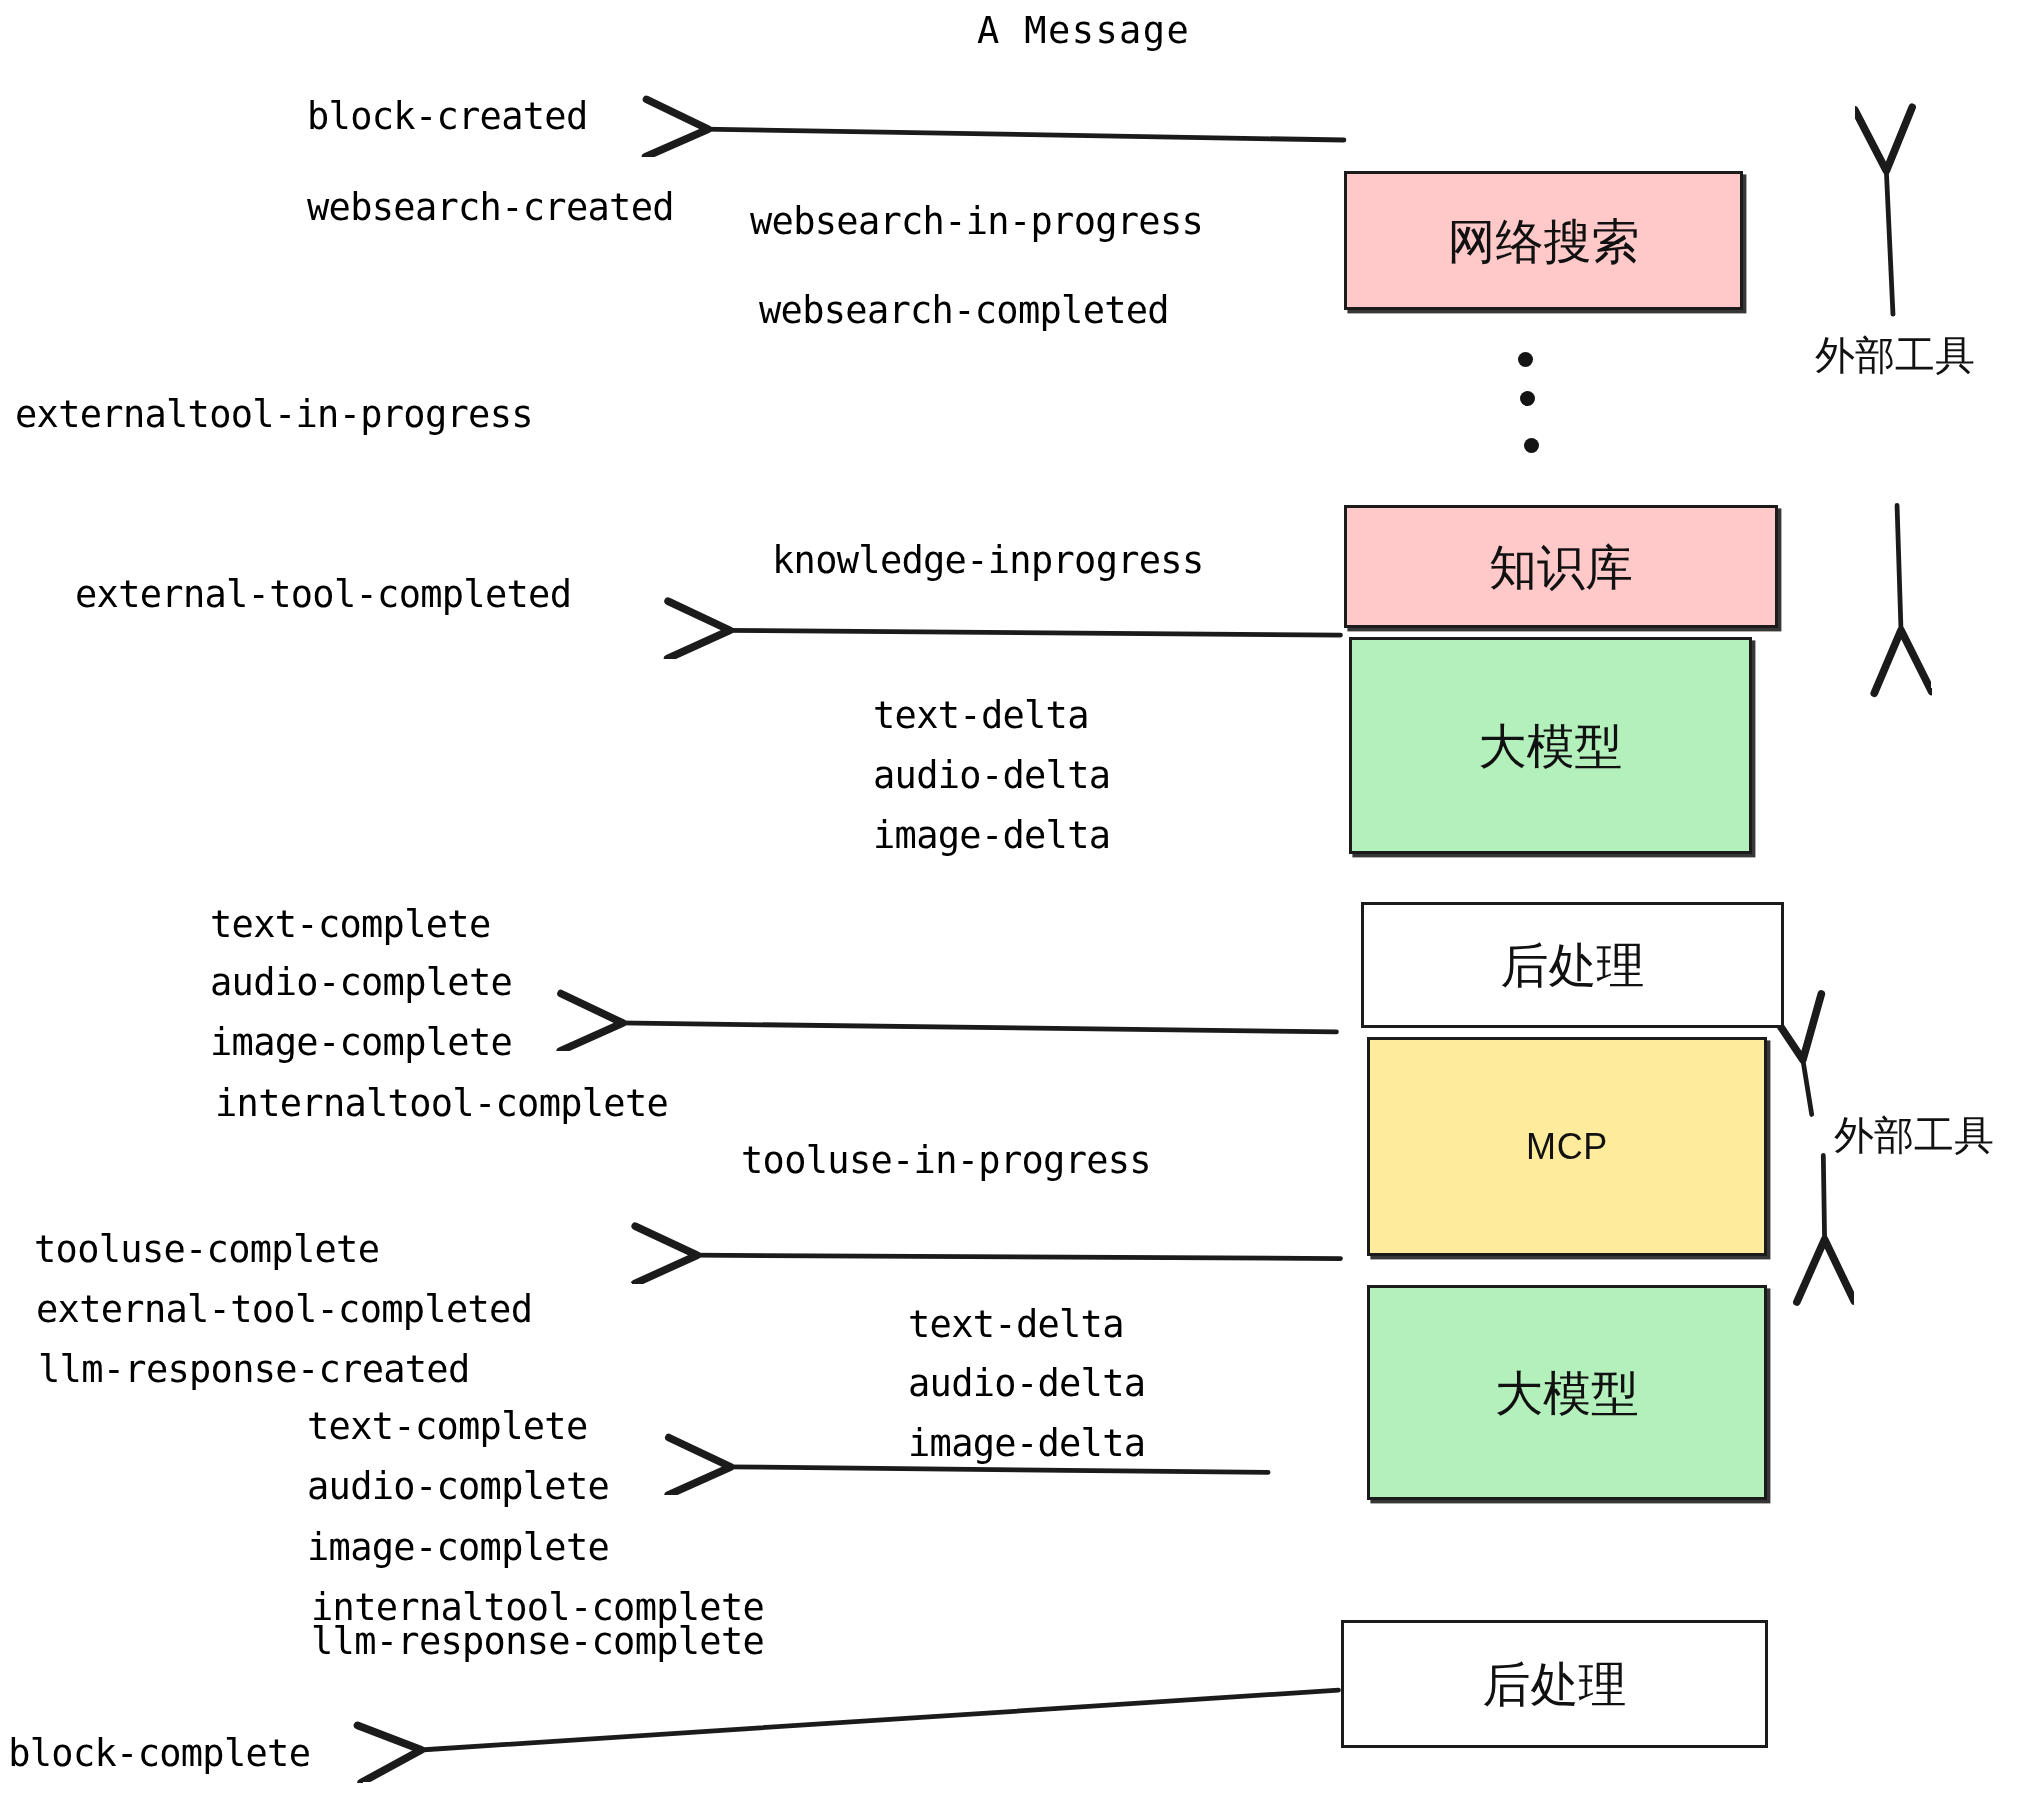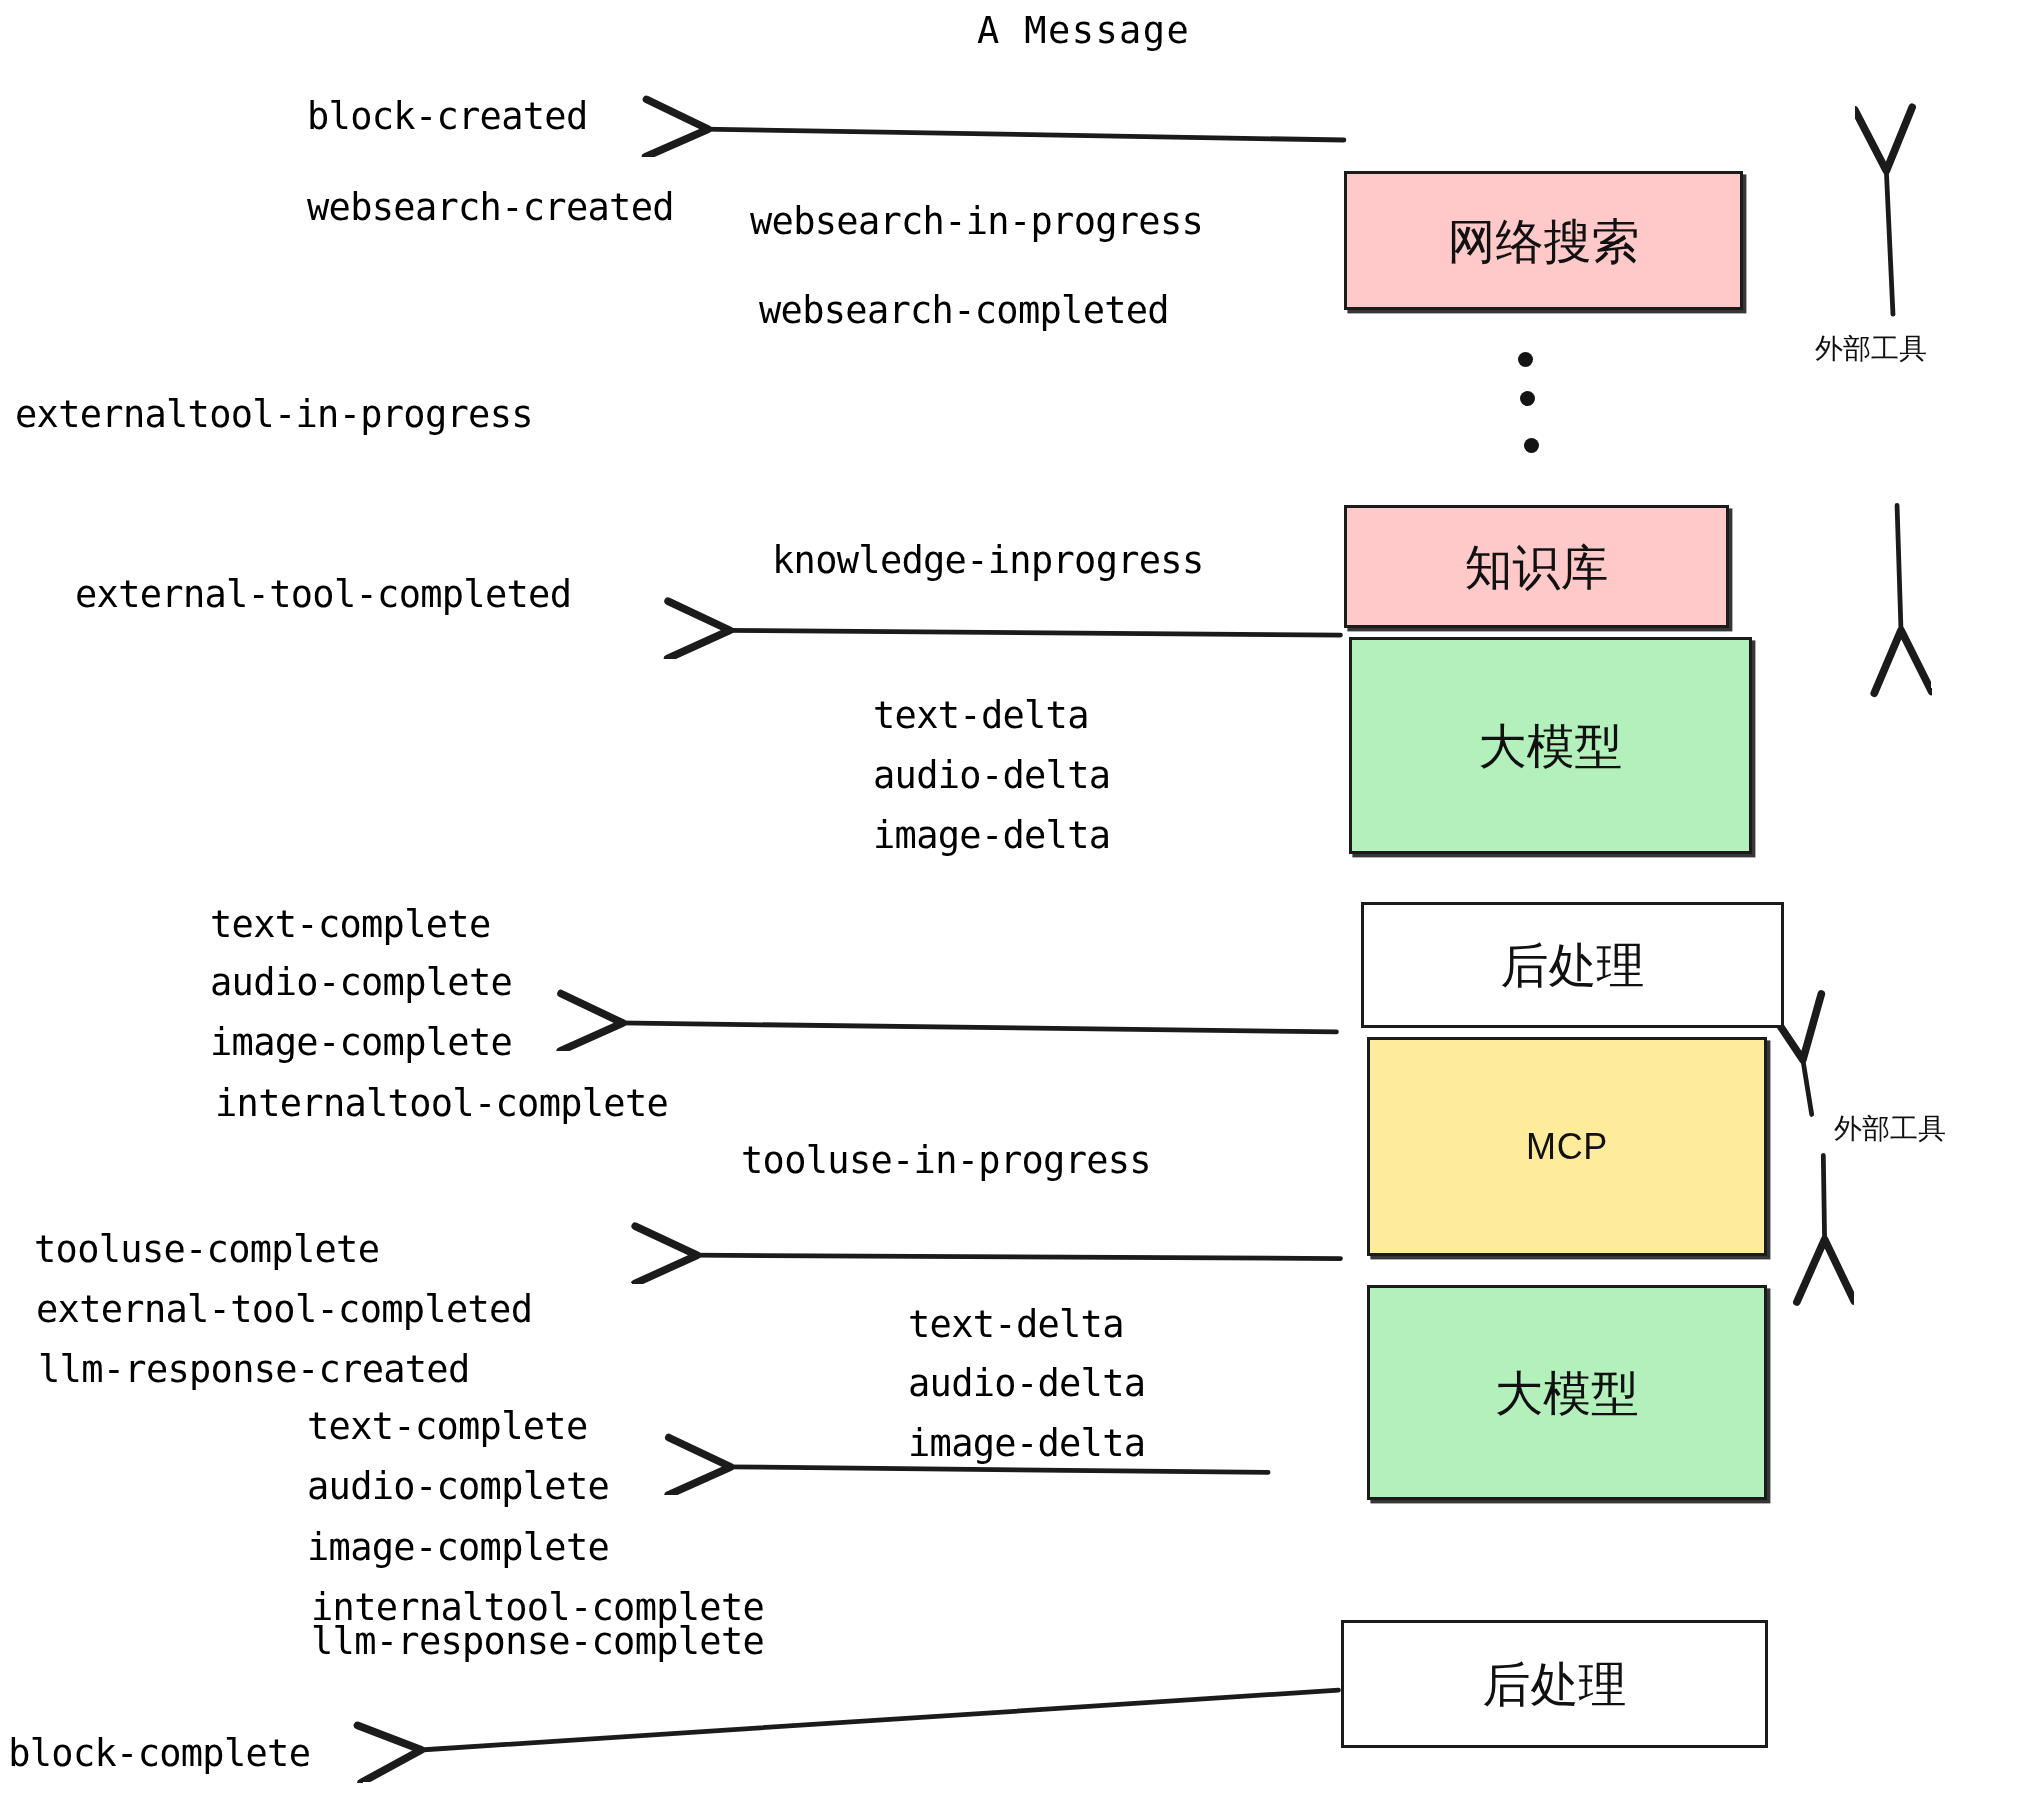--- a/index.html
+++ b/index.html
@@ -52,21 +52,21 @@
   }
   .node-label.latin {
     font-family: Liberation Sans, sans-serif;
     font-size: 36px;
     letter-spacing: 0.7px;
   }
   .side-label {
     position: absolute;
     white-space: nowrap;
     font-family: "DejaVu Sans", "Liberation Sans", sans-serif;
-    font-size: 28px;
+    font-size: 40px;
     color: #111111;
     line-height: 1;
   }
   .dot {
     position: absolute;
     width: 15px;
     height: 15px;
     border-radius: 50%;
     background: #141414;
   }
@@ -134,21 +134,21 @@
 
     <g>
       <path d="M 2670 1692 L 2672 1822" stroke="#1b1b1b" stroke-width="7" fill="none" stroke-linecap="round" marker-end="url(#ah-up)"></path>
     </g>
   </svg>
 
   <div class="node" style="left:1344px; top:171px; width:399px; height:139px; background:#ffc9c9;">
     <span class="node-label">网络搜索</span>
   </div>
 
-  <div class="node" style="left:1344px; top:505px; width:385px; height:123px; background:#ffc9c9;">
+  <div class="node" style="left:1344px; top:505px; width:434px; height:123px; background:#ffc9c9;">
     <span class="node-label">知识库</span>
   </div>
 
   <div class="node" style="left:1349px; top:637px; width:403px; height:217px; background:#b3f0bc;">
     <span class="node-label">大模型</span>
   </div>
 
   <div class="node" style="left:1361px; top:902px; width:423px; height:126px; background:#ffffff; box-shadow:none;">
     <span class="node-label">后处理</span>
   </div>

